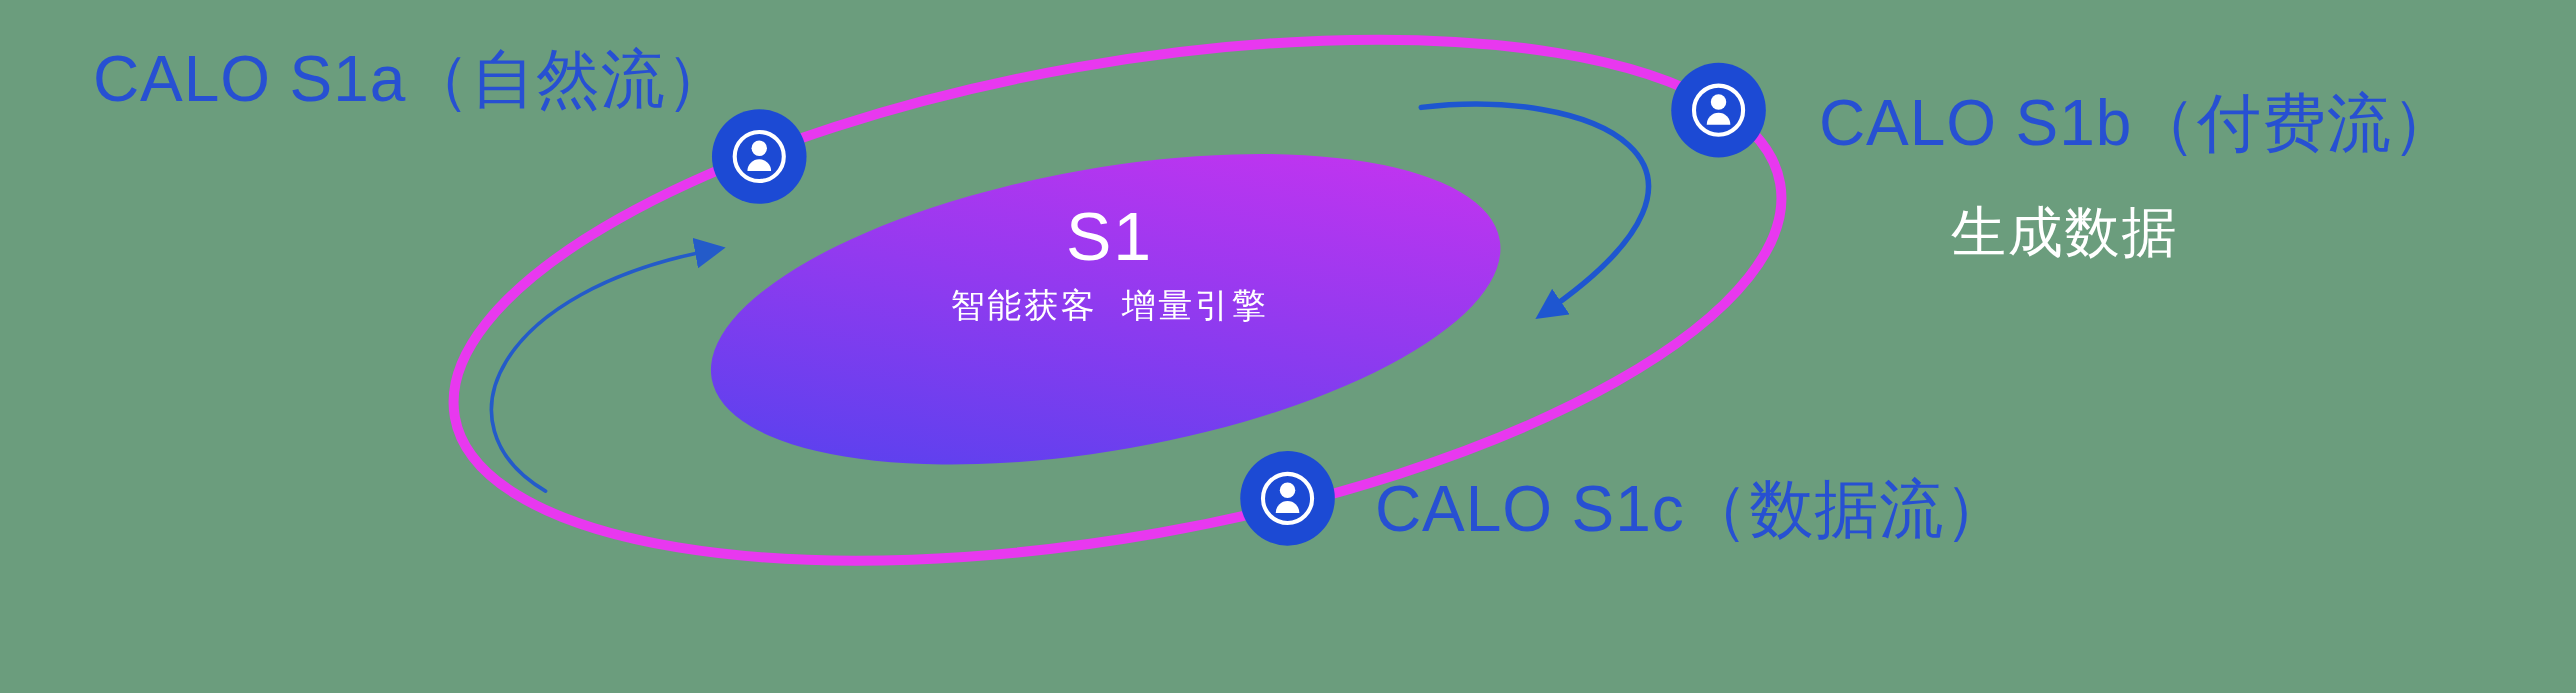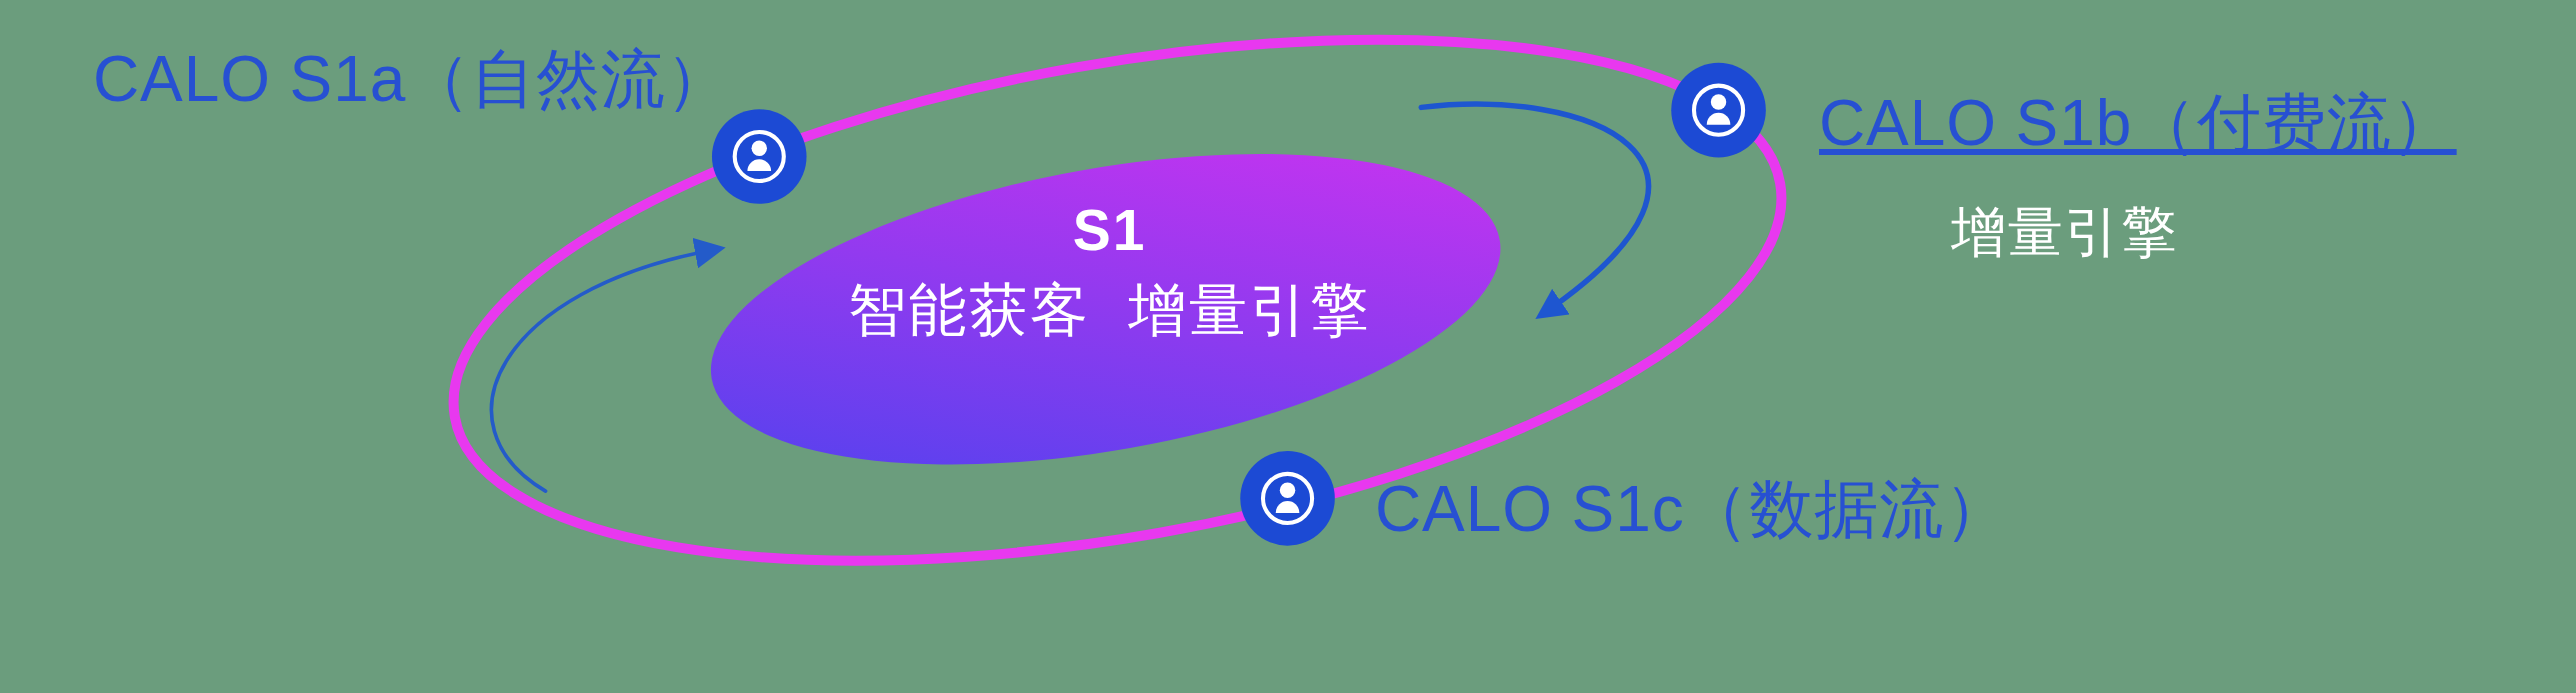--- a/index.html
+++ b/index.html
@@ -39,29 +39,29 @@
   .core-text {
     position: absolute;
     left: 833px;
     top: 202px;
     width: 553px;
     text-align: center;
     color: #ffffff;
   }
 
   .core-text .core-title {
-    font-size: 57px;
-    font-weight: 700;
+    font-size: 68px;
+    font-weight: 400;
     letter-spacing: 1.8px;
     line-height: 1.0;
   }
 
   .core-text .core-subtitle {
     margin-top: 12.7px;
-    font-size: 58px;
+    font-size: 34px;
     font-weight: 400;
     letter-spacing: 2.7px;
     white-space: pre;
   }
 </style>
 </head>
 <body>
 
 <div class="canvas">
 
@@ -112,19 +112,19 @@
     </g>
   </svg>
 
   <div class="core-text">
     <div class="core-title">S1</div>
     <div class="core-subtitle">智能获客  增量引擎</div>
   </div>
 
   <div class="label-title" style="left:45px; top:36px;margin-left:48px;">CALO S1a（自然流）</div>
 
-  <div class="label-title" style="left:1819px; top:80px;text-decoration:underline;">CALO S1b（付费流）</div>
-  <div class="label-sub" style="left:1951px; top:196px;">增量引擎</div>
+  <div class="label-title" style="left:1819px; top:80px;">CALO S1b（付费流）</div>
+  <div class="label-sub" style="left:1951px; top:196px;">生成数据</div>
 
   <div class="label-title" style="left:1375px; top:466px;">CALO S1c（数据流）</div>
 
 </div>
 
 
 </body></html>

